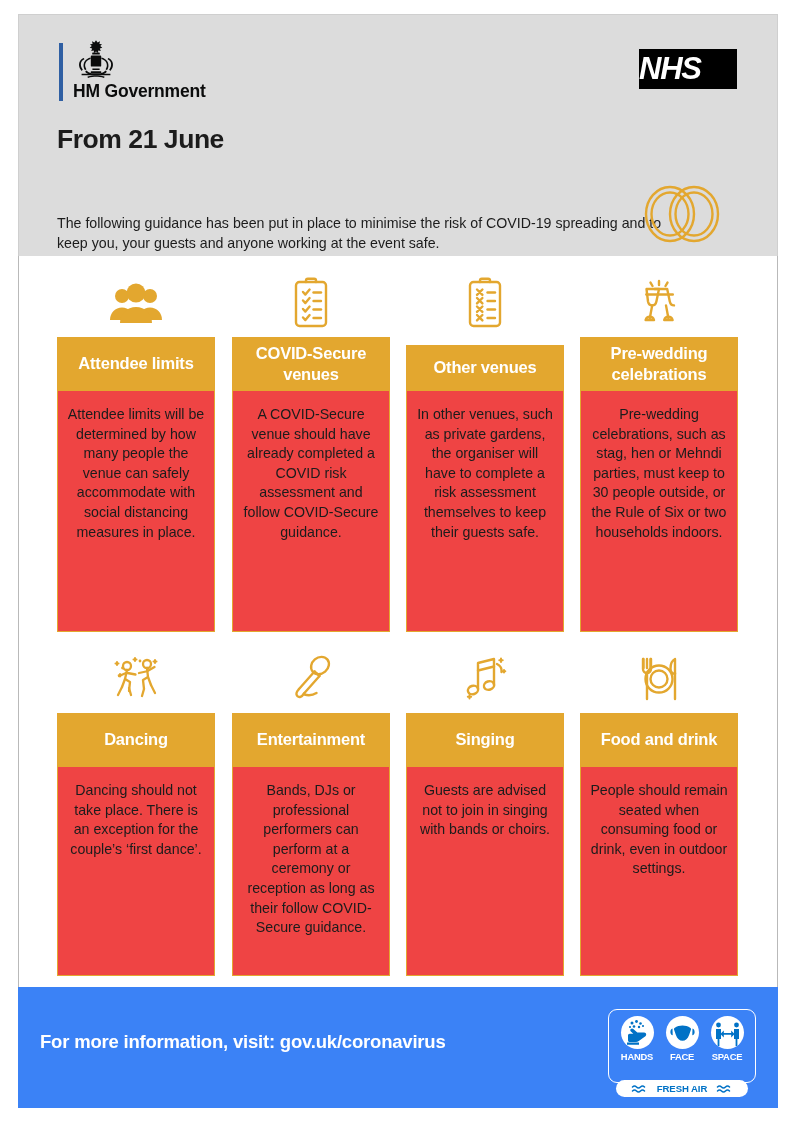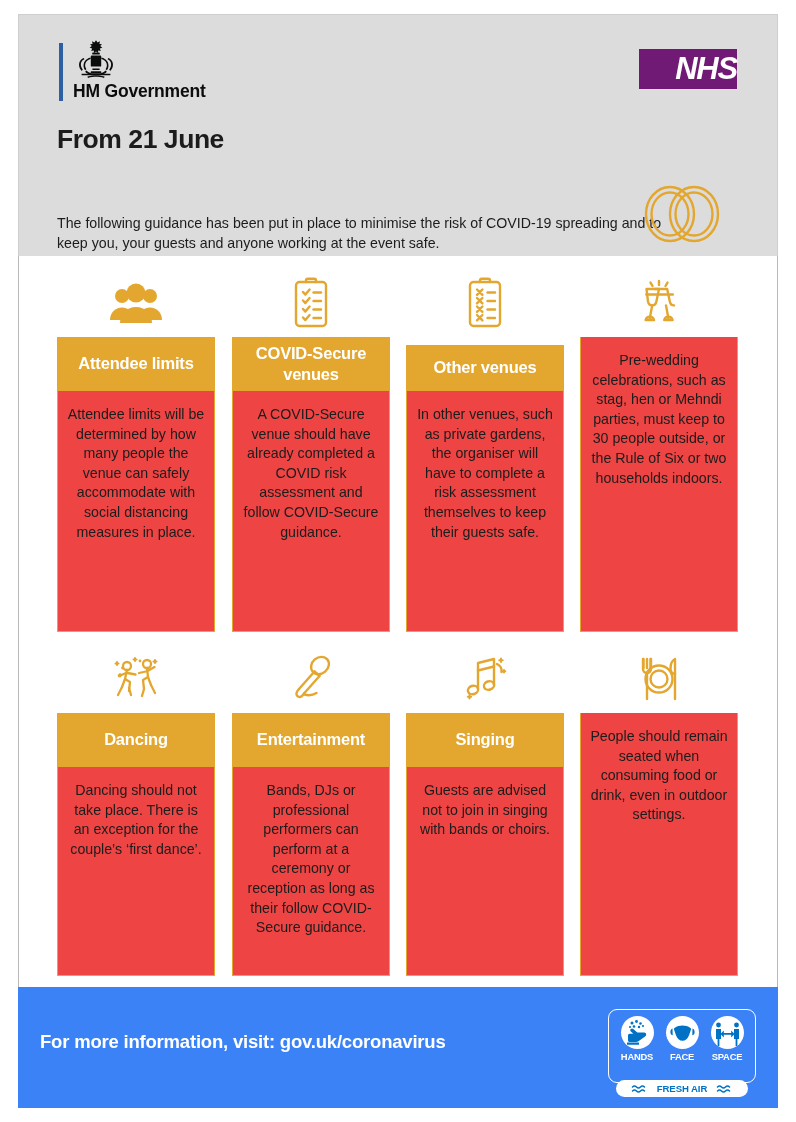--- a/index.html
+++ b/index.html
@@ -56,22 +56,22 @@
     font-weight:700;
     color:#0b0c0c;
     letter-spacing:-0.2px;
     white-space:nowrap;
   }
   
   .nhs{
     position:absolute;
     right:40px;top:34px;
     width:98px;height:40px;
-    background:#701a75;
-    display:flex;align-items:center;justify-content:flex-end;
+    background:#000000;
+    display:flex;align-items:center;justify-content:flex-start;
   }
   .nhs-text{
     color:#ffffff;
     font-weight:700;
     font-style:italic;
     font-size:31px;
     letter-spacing:-1.2px;
     line-height:1;
     transform:translateY(-1px);
   }
@@ -363,20 +363,21 @@
               <path d="M36 29.4 l2.4 12.8"></path>
               <path d="M34.2 44 c0.6-2 2.2-3.2 4.2-3.2 s3.6 1.2 4.2 3.2z"></path>
               <path d="M16.3 18.5 h26.5"></path>
               <path d="M29 9 v-4"></path>
               <path d="M22.5 10 l-2-3.4"></path>
               <path d="M35.5 10 l2-3.4"></path>
             </g>
           </svg>
         </div>
         <div class="card-inner">
+          <div class="card-head">Pre-wedding celebrations</div>
           <div class="card-body">Pre-wedding celebrations, such as stag, hen or Mehndi parties, must keep to 30 people outside, or the Rule of Six or two households indoors.</div>
         </div>
       </div>
     </div>
 
     <div class="row row-2">
 
       <div class="card c0">
         <div class="card-icon">
           <svg class="icon-wrap" viewBox="0 0 58 56">
@@ -462,20 +463,21 @@
               <circle cx="29" cy="27" r="8.5"></circle>
               <path d="M13 7 v10 c0 2.2 1.8 4 4 4 s4-1.8 4-4 V7"></path>
               <path d="M17 21 v26"></path>
               <path d="M13.5 7 v9 M17 7 v9 M20.5 7 v9"></path>
               <path d="M45 7 c-3 1.5-4.5 5-4.5 9.5 0 3.2 1.6 5.2 4.5 5.5z"></path>
               <path d="M45 21 v26"></path>
             </g>
           </svg>
         </div>
         <div class="card-inner">
+          <div class="card-head">Food and drink</div>
           <div class="card-body">People should remain seated when consuming food or drink, even in outdoor settings.</div>
         </div>
       </div>
     </div>
   </div>
 
   <div class="footer">
     <div class="footer-text">For more information, visit: gov.uk/coronavirus</div>
 
     <div class="hfs">

